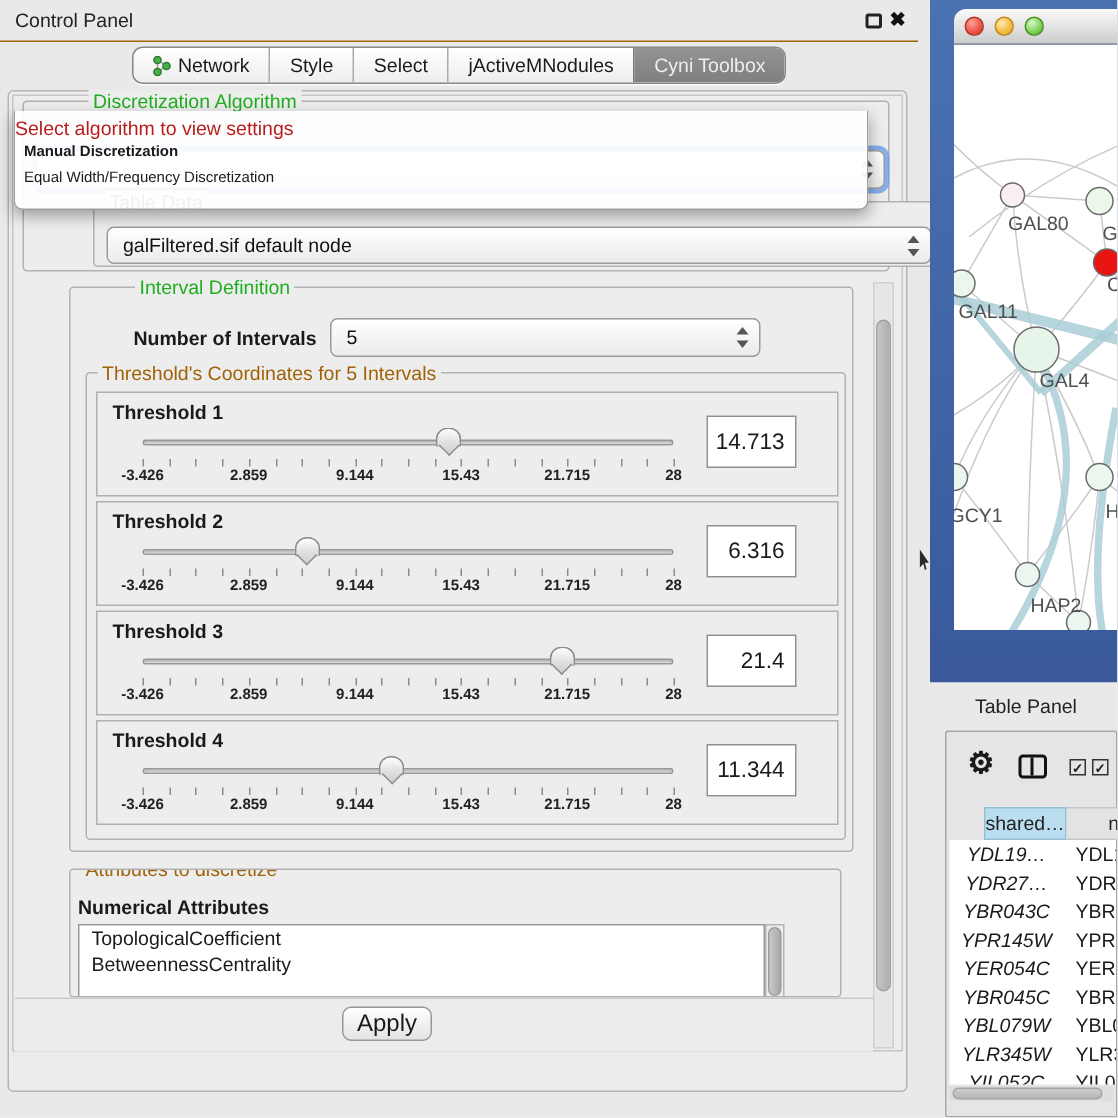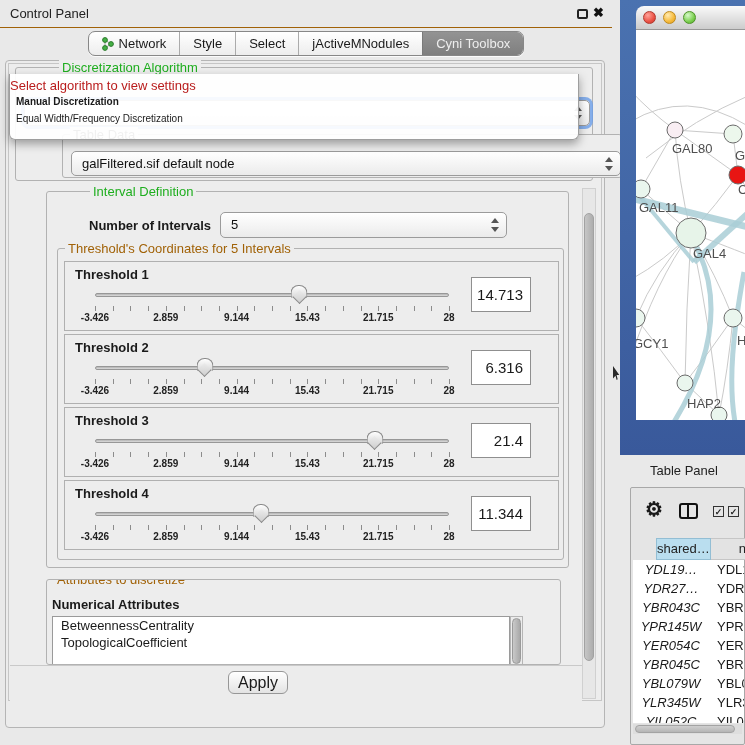--- a/index.html
+++ b/index.html
@@ -372,22 +372,22 @@
     <div class="t-value">11.344</div>
   </div>
 </div>
           </div>
         </div>
 
         <div class="groupbox" style="left:37px; top:515px; width:515px; height:86px; overflow:hidden;">
           <span class="group-label lbl-blue">Attributes to discretize</span>
           <span style="position:absolute; left:5px; top:17px; font-weight:bold;">Numerical Attributes</span>
           <div class="attr-list" id="attr-list">
+              <div class="item">TopologicalCoefficient</div>
               <div class="item">BetweennessCentrality</div>
-              <div class="item">TopologicalCoefficient</div>
             </div>
           <div class="attr-scroll">
               <div class="thumb"></div>
             </div>
         </div>
 
         <div class="apply-row">
           <div class="apply-btn">Apply</div>
         </div>
 

